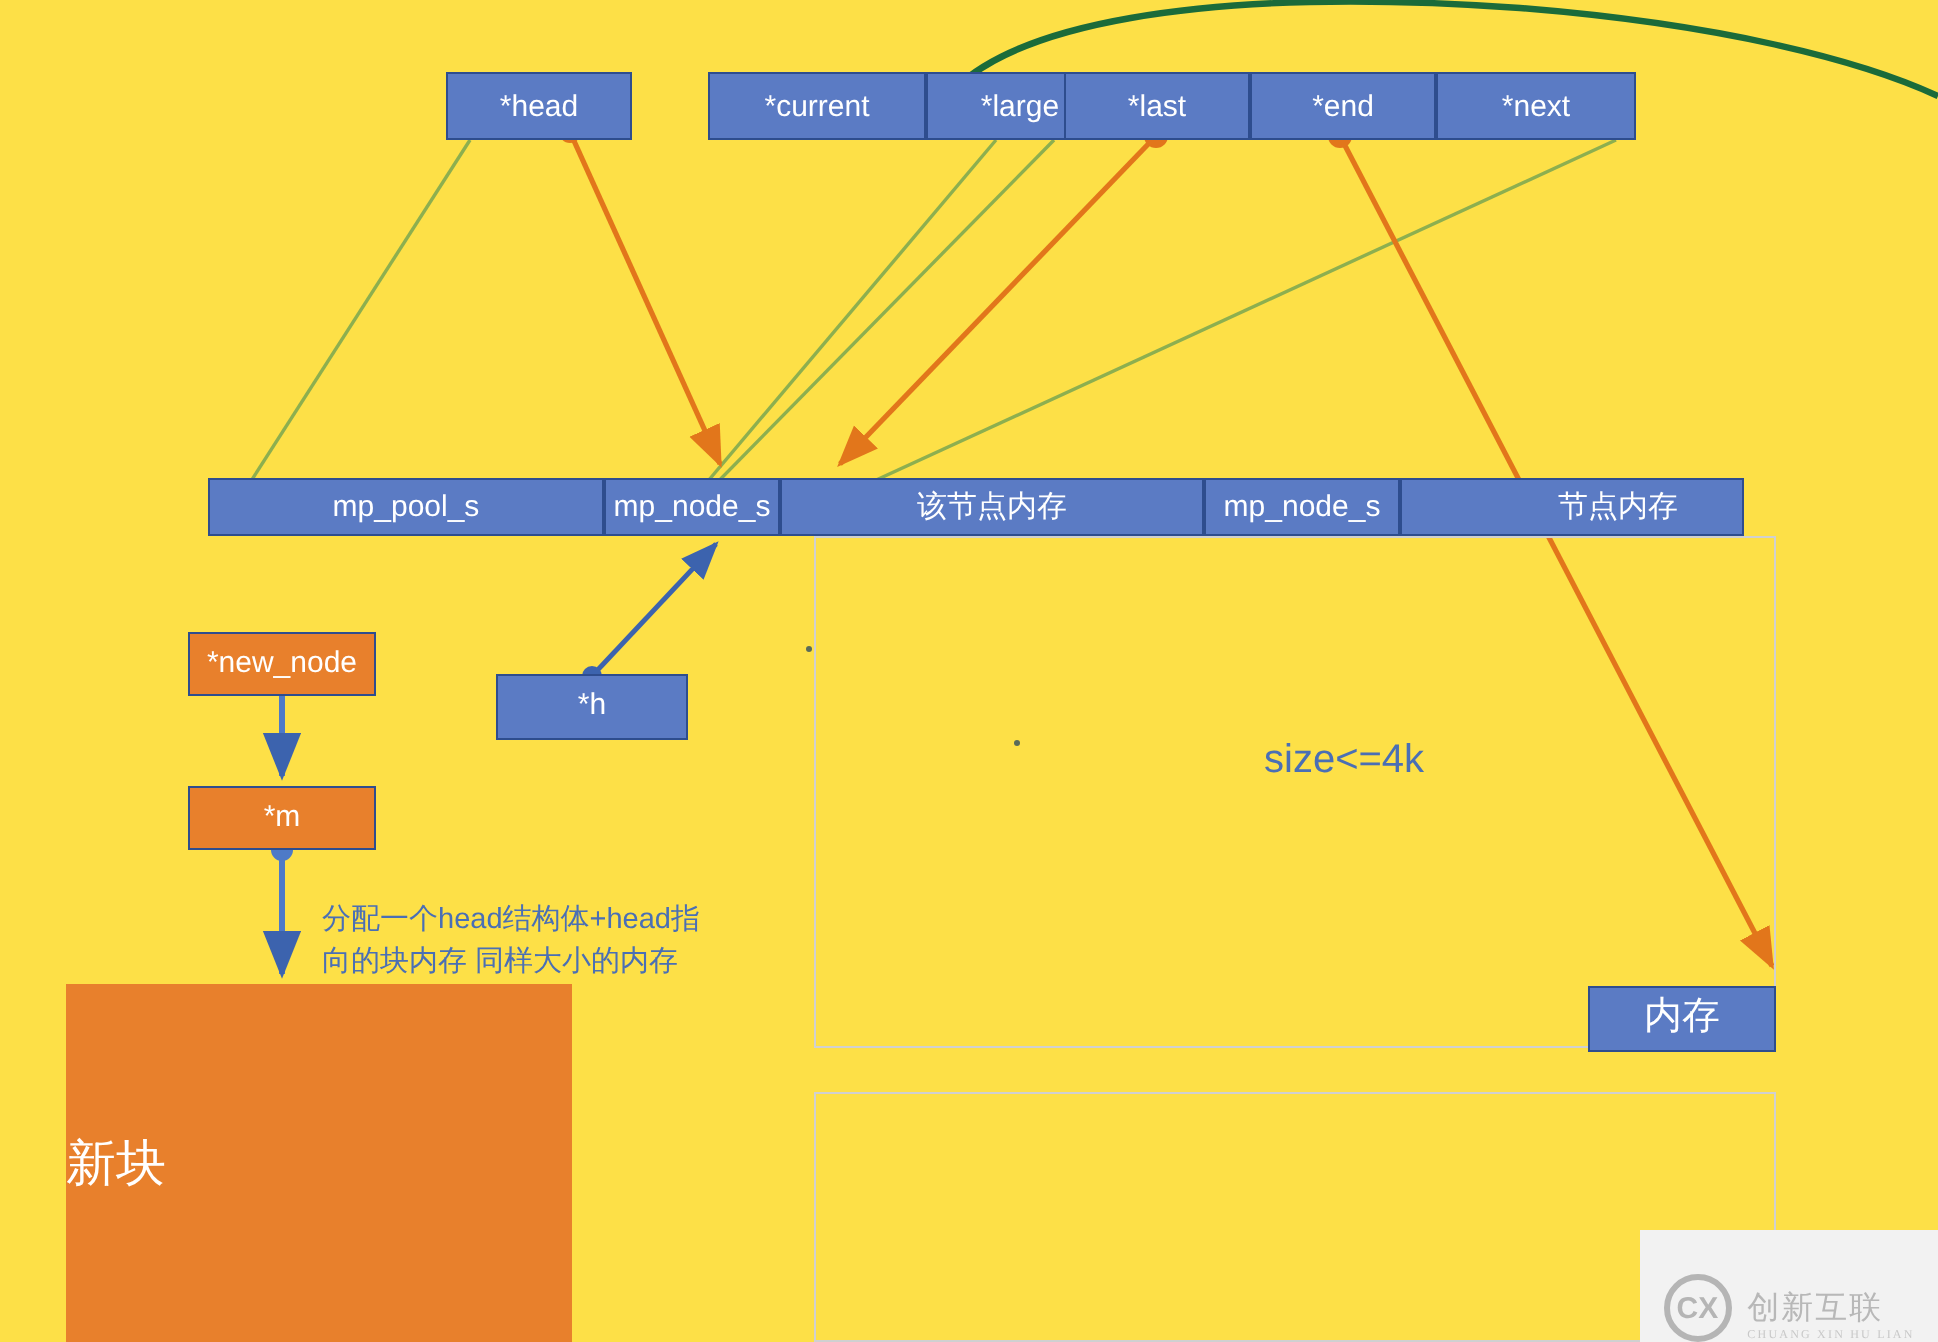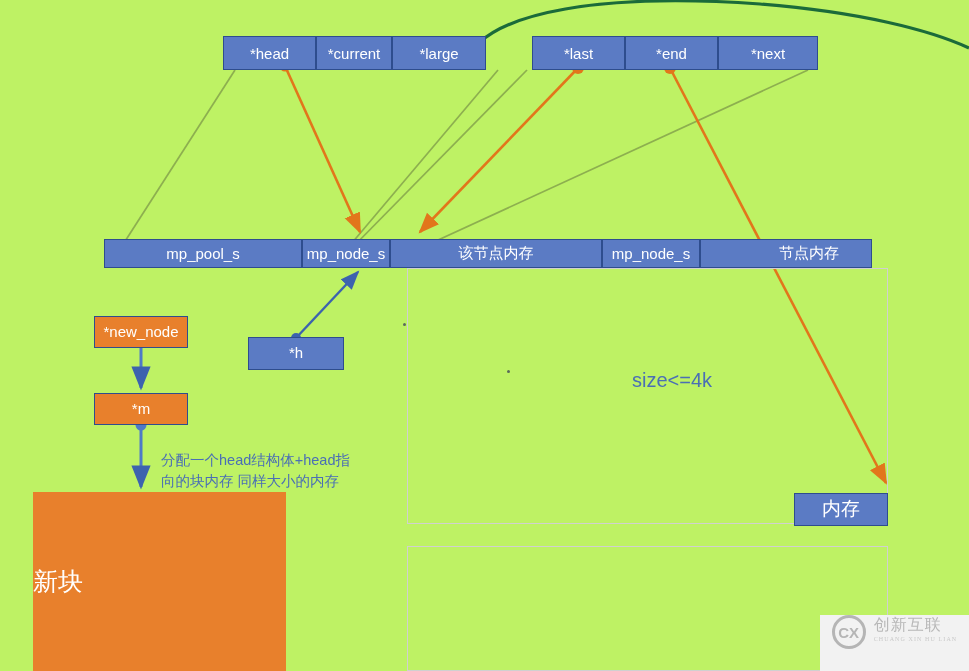--- a/index.html
+++ b/index.html
@@ -7,21 +7,21 @@
     padding: 0;
     background: #ffffff;
   }
   body {
     font-family: "Liberation Sans", "DejaVu Sans", sans-serif;
   }
   #canvas {
     position: relative;
     width: 969px;
     height: 671px;
-    background: #bef264;
+    background: #fde047;
     overflow: hidden;
   }
   #wires {
     position: absolute;
     left: 0; top: 0;
     width: 969px;
     height: 671px;
     pointer-events: none;
   }
   .node {
@@ -91,21 +91,21 @@
     z-index: 3;
   }
   .watermark {
     position: absolute;
     right: 0;
     bottom: 0;
     width: 149px;
     height: 56px;
     background: #f2f2f2;
     display: flex;
-    align-items: flex-start;
+    align-items: flex-end;
     justify-content: center;
     gap: 8px;
     z-index: 8;
   }
   .wm-mark {
     width: 28px; height: 28px;
     border-radius: 50%;
     border: 3px solid #b5b5b5;
     color: #b5b5b5;
     font-size: 15px;
@@ -170,21 +170,21 @@
   <div class="dot-mark" style="left:403px;top:323px;"></div>
   <div class="dot-mark" style="left:507px;top:370px;"></div>
 
   <div class="panel" style="left:407px;top:268px;width:481px;height:256px;"></div>
   <div class="panel" style="left:407px;top:546px;width:481px;height:125px;"></div>
 
   <div class="struct-row" style="left:223px;top:36px;height:34px;">
     <div class="cell" style="width:93px;">
       <span>*head</span>
     </div>
-    <div class="cell" style="width:76px;">
+    <div class="cell" style="width:109px;margin-left:38px;">
       <span>*current</span>
     </div>
     <div class="cell" style="width:94px;">
       <span>*large</span>
     </div>
   </div>
 
   <div class="struct-row" style="left:532px;top:36px;height:34px;">
     <div class="cell" style="width:93px;">
       <span>*last</span>

